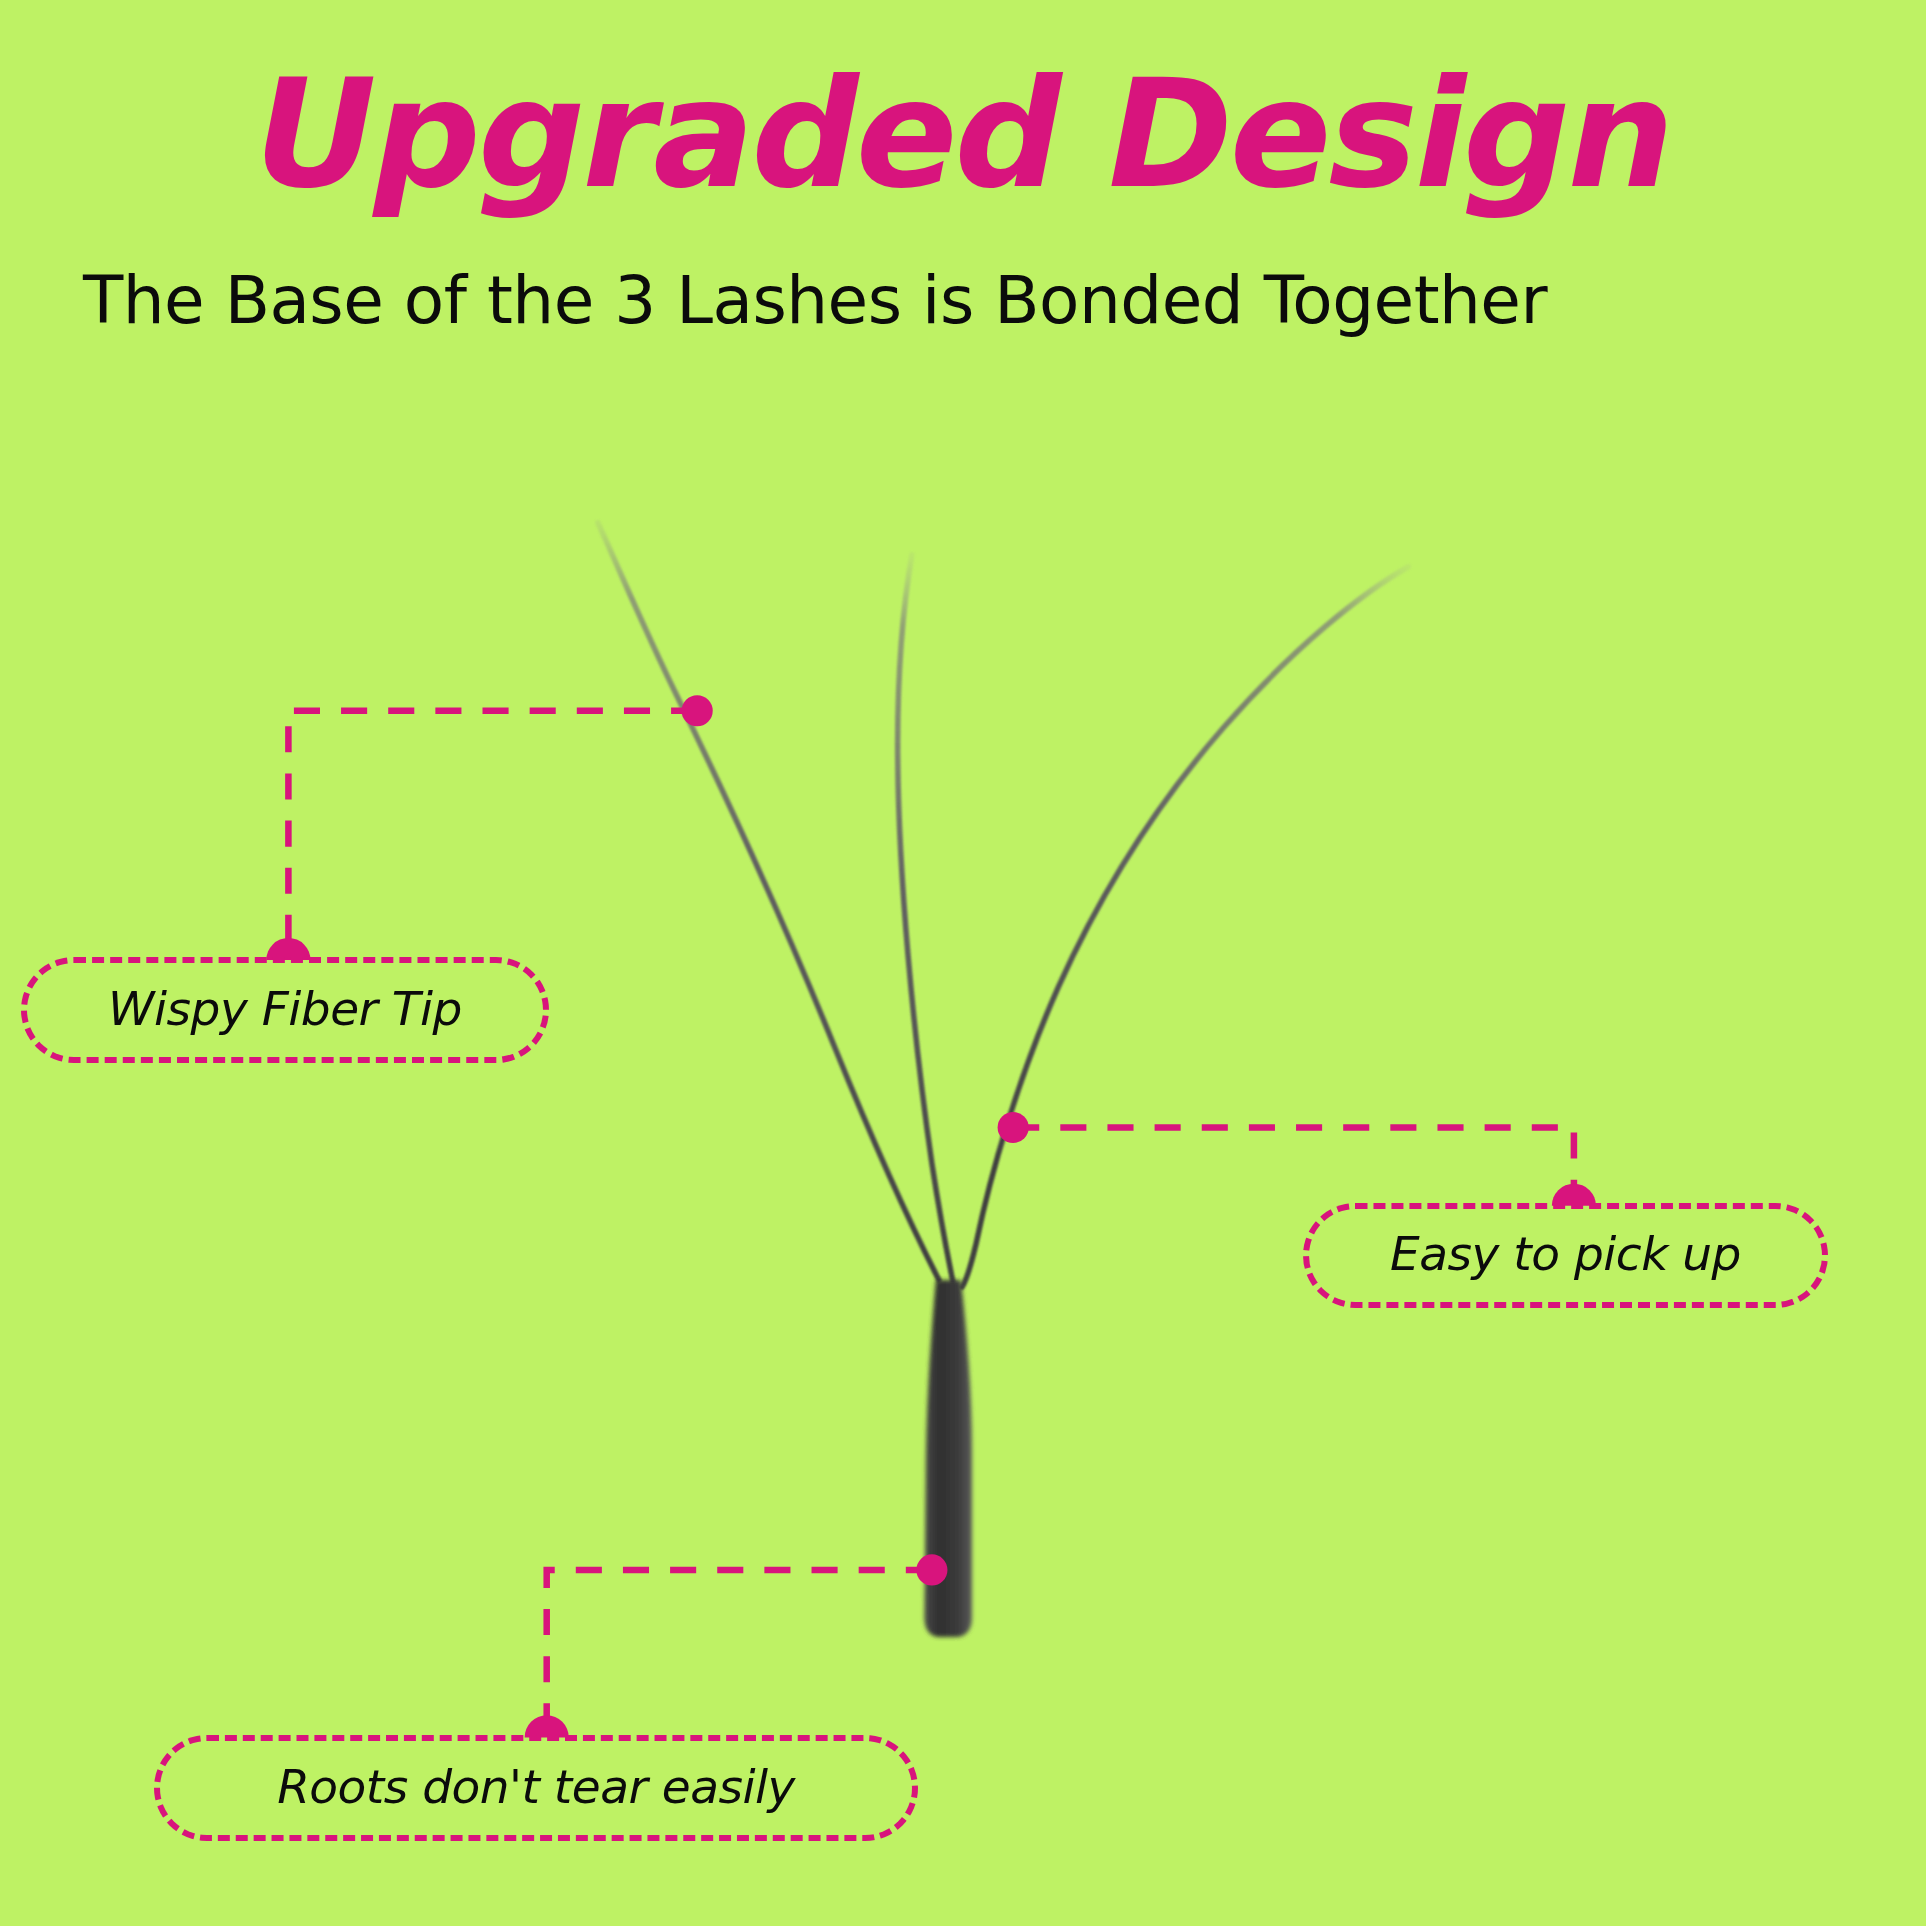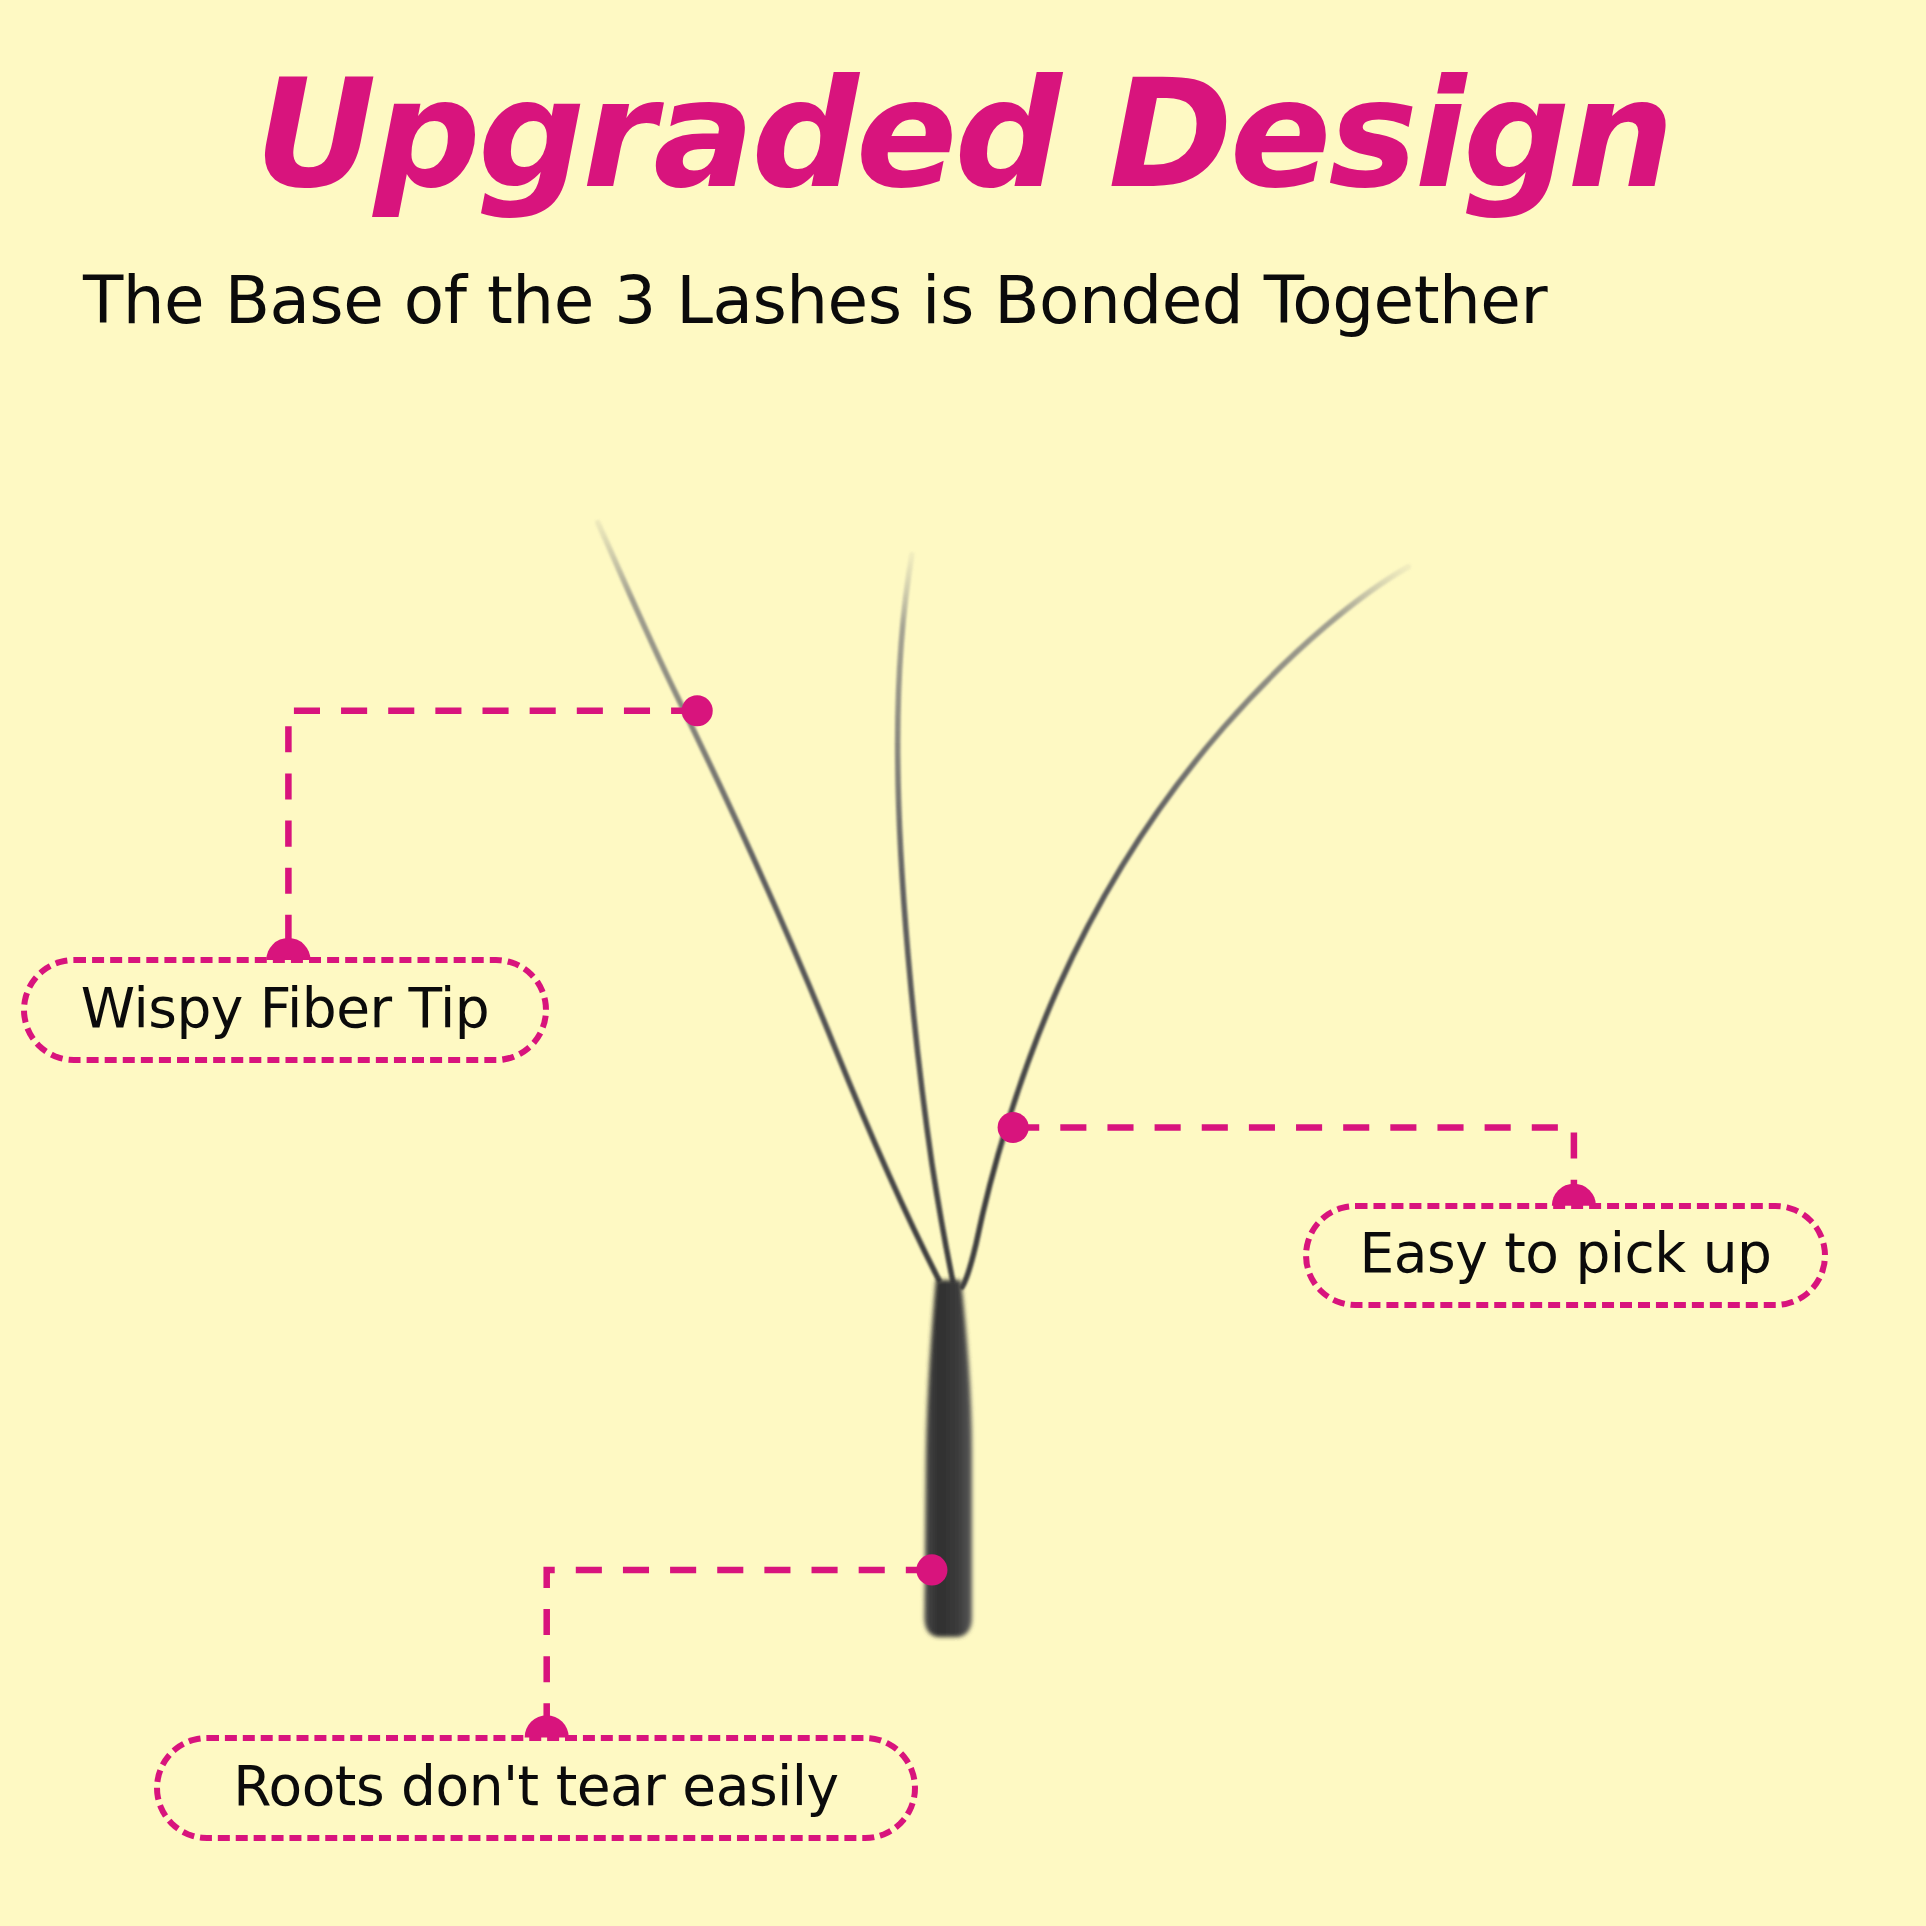--- a/index.html
+++ b/index.html
@@ -8,21 +8,21 @@
     padding: 0;
     background: #ffffff;
   }
   body {
     font-family: "Liberation Sans", sans-serif;
   }
   #stage {
     position: relative;
     width: 1926px;
     height: 1926px;
-    background: #fef9c3;
+    background: #bef264;
     overflow: hidden;
   }
   #artboard {
     position: absolute;
     left: 0;
     top: 0;
     width: 1926px;
     height: 1926px;
   }
 
@@ -81,26 +81,27 @@
     border: 6.5px dashed #d8147d;
     border-radius: 53px;
     background: transparent;
     display: flex;
     align-items: center;
     justify-content: center;
   }
   .callout-label {
     font-family: "DejaVu Sans", sans-serif;
     font-weight: 400;
-    font-size: 55px;
+    font-size: 47px;
     line-height: 1;
     color: #0b0b0b;
     white-space: nowrap;
     letter-spacing: -0.5px;
     transform: translateY(-2px);
+    font-style: italic;
   }
   #callout-wispy {
     left: 21px;  top: 957px;  width: 528px;  height: 106px;
   }
   #callout-easy {
     left: 1303px; top: 1203px;  width: 525px;  height: 105px;
   }
   #callout-roots {
     left: 154px;  top: 1735px;  width: 764px;  height: 106px;
   }

